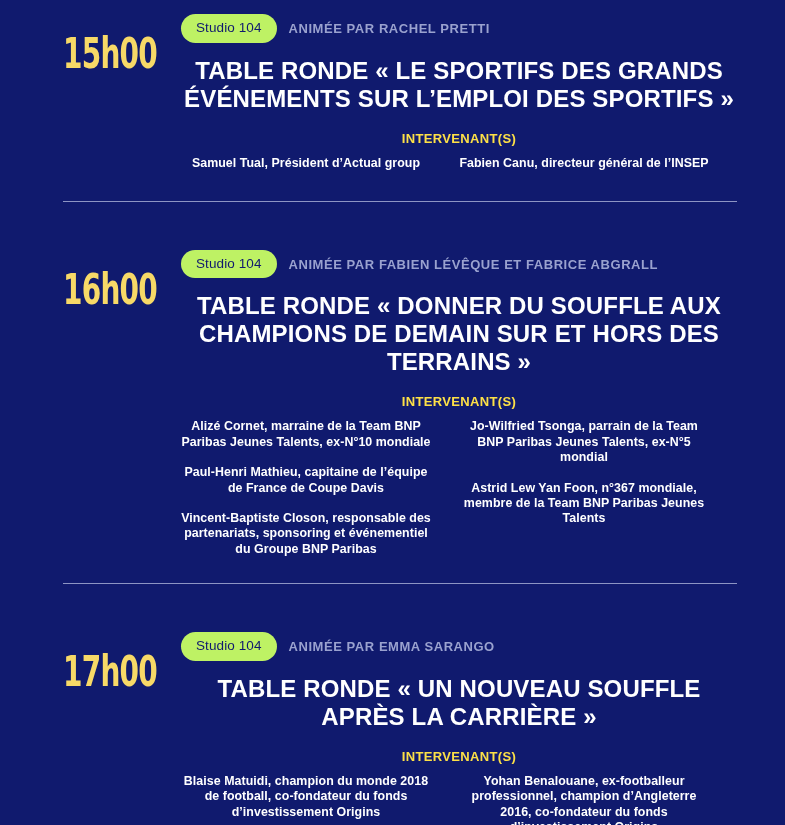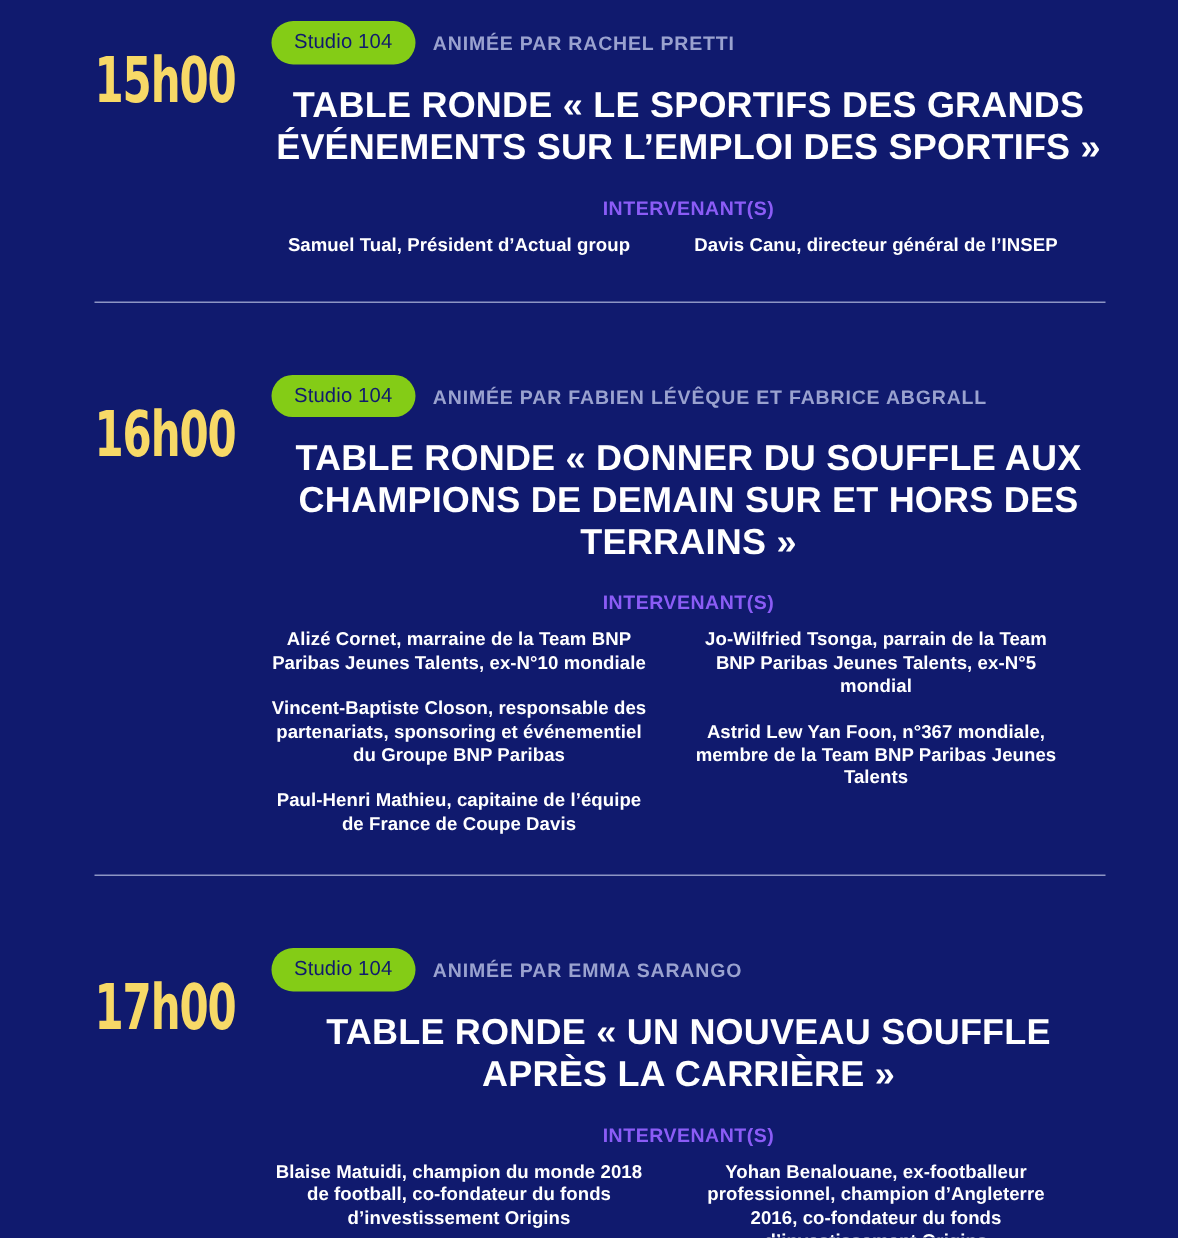--- a/index.html
+++ b/index.html
@@ -59,21 +59,21 @@
   }
 
   .meta-row {
     display: flex;
     align-items: center;
     gap: 12px;
     margin-bottom: 14px;
   }
 
   .studio-badge {
-    background: #84cc16;
+    background: #bef264;
     color: #101a6e;
     font-size: 13.5px;
     font-weight: normal;
     line-height: 1;
     padding: 7px 15px 8px 15px;
     border-radius: 999px;
     white-space: nowrap;
     letter-spacing: 0.1px;
   }
 
@@ -90,21 +90,21 @@
     color: #ffffff;
     font-size: 24px;
     font-weight: bold;
     line-height: 28px;
     letter-spacing: 0.15px;
     margin: 0 0 18px 0;
     max-width: 560px;
   }
 
   .speakers-heading {
-    color: #8b5cf6;
+    color: #fde047;
     font-size: 13px;
     font-weight: bold;
     letter-spacing: 0.35px;
     margin-bottom: 10px;
   }
 
   .speakers-grid {
     display: flex;
     gap: 0;
   }
@@ -153,21 +153,21 @@
           <span class="studio-badge">Studio 104</span>
           <span class="host-label">ANIMÉE PAR RACHEL PRETTI</span>
         </div>
         <h2 class="session-title">TABLE RONDE « LE SPORTIFS DES GRANDS ÉVÉNEMENTS SUR L’EMPLOI DES SPORTIFS »</h2>
         <div class="speakers-heading">INTERVENANT(S)</div>
         <div class="speakers-grid">
           <div class="speakers-col">
             <div class="speaker">Samuel Tual, Président d’Actual group</div>
           </div>
           <div class="speakers-col">
-            <div class="speaker">Davis Canu, directeur général de l’INSEP</div>
+            <div class="speaker">Fabien Canu, directeur général de l’INSEP</div>
           </div>
         </div>
       </div>
     </div>
   </div>
   <div class="divider"></div>
 
   <div class="gap-top"></div>
   <div class="session sp-2">
     <div class="session-inner">
@@ -177,22 +177,22 @@
       <div class="body-col">
         <div class="meta-row">
           <span class="studio-badge">Studio 104</span>
           <span class="host-label">ANIMÉE PAR FABIEN LÉVÊQUE ET FABRICE ABGRALL</span>
         </div>
         <h2 class="session-title">TABLE RONDE « DONNER DU SOUFFLE AUX CHAMPIONS DE DEMAIN SUR ET HORS DES TERRAINS »</h2>
         <div class="speakers-heading">INTERVENANT(S)</div>
         <div class="speakers-grid">
           <div class="speakers-col">
             <div class="speaker">Alizé Cornet, marraine de la Team BNP Paribas Jeunes Talents, ex-N°10 mondiale</div>
+            <div class="speaker">Paul-Henri Mathieu, capitaine de l’équipe de France de Coupe Davis</div>
             <div class="speaker">Vincent-Baptiste Closon, responsable des partenariats, sponsoring et événementiel du Groupe BNP Paribas</div>
-            <div class="speaker">Paul-Henri Mathieu, capitaine de l’équipe de France de Coupe Davis</div>
           </div>
           <div class="speakers-col">
             <div class="speaker">Jo-Wilfried Tsonga, parrain de la Team BNP Paribas Jeunes Talents, ex-N°5 mondial</div>
             <div class="speaker">Astrid Lew Yan Foon, n°367 mondiale, membre de la Team BNP Paribas Jeunes Talents</div>
           </div>
         </div>
       </div>
     </div>
   </div>
   <div class="divider"></div>

